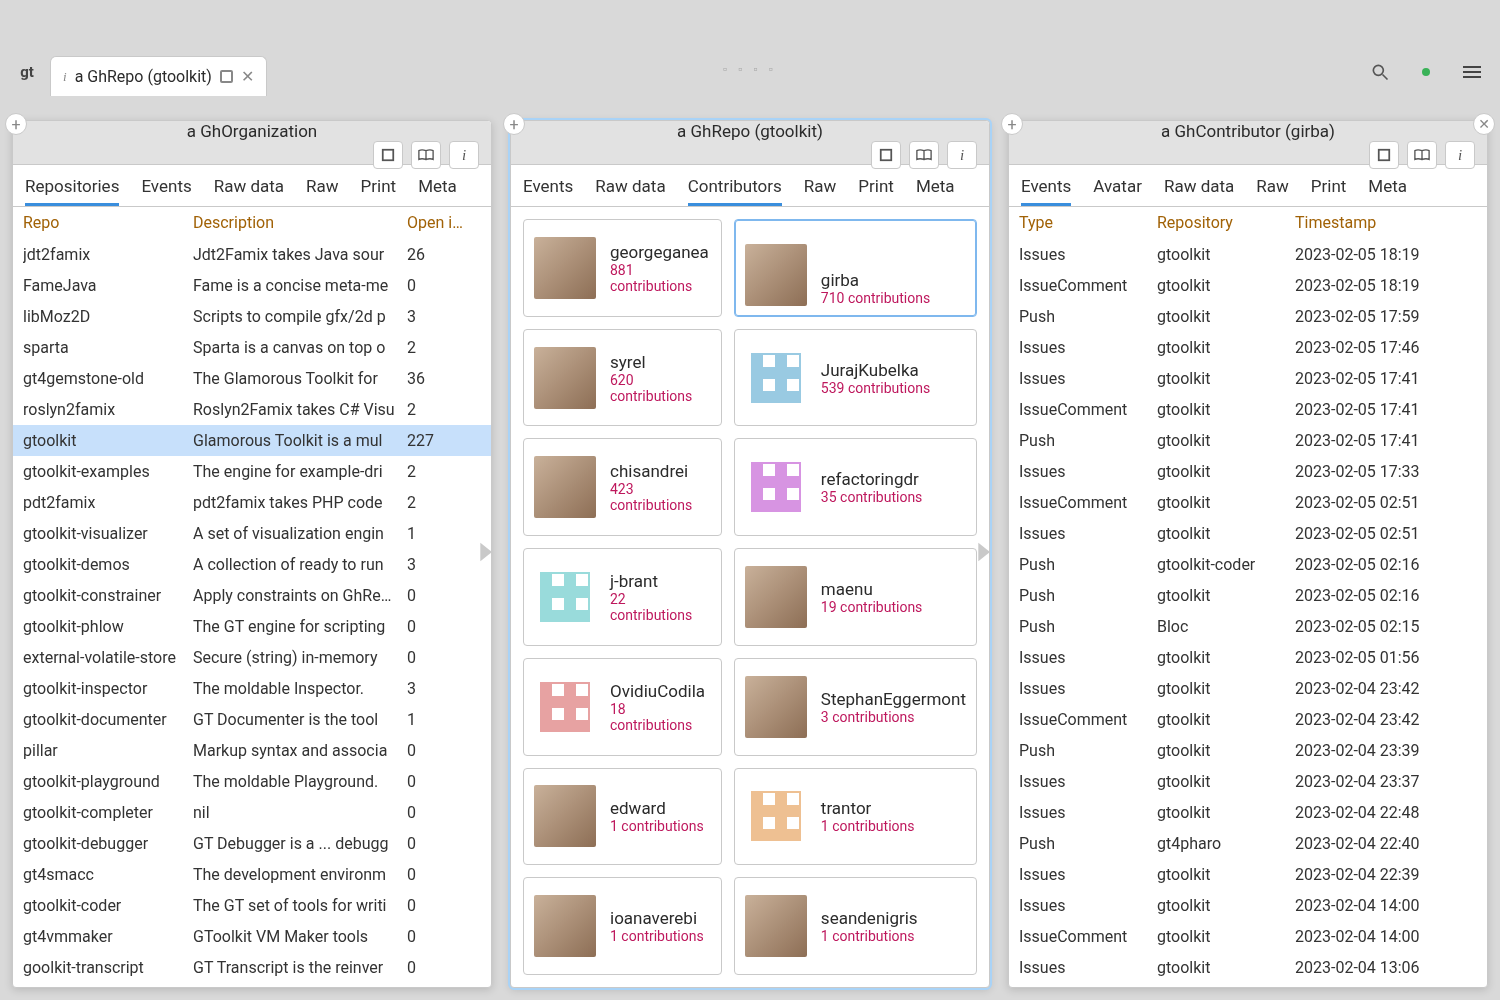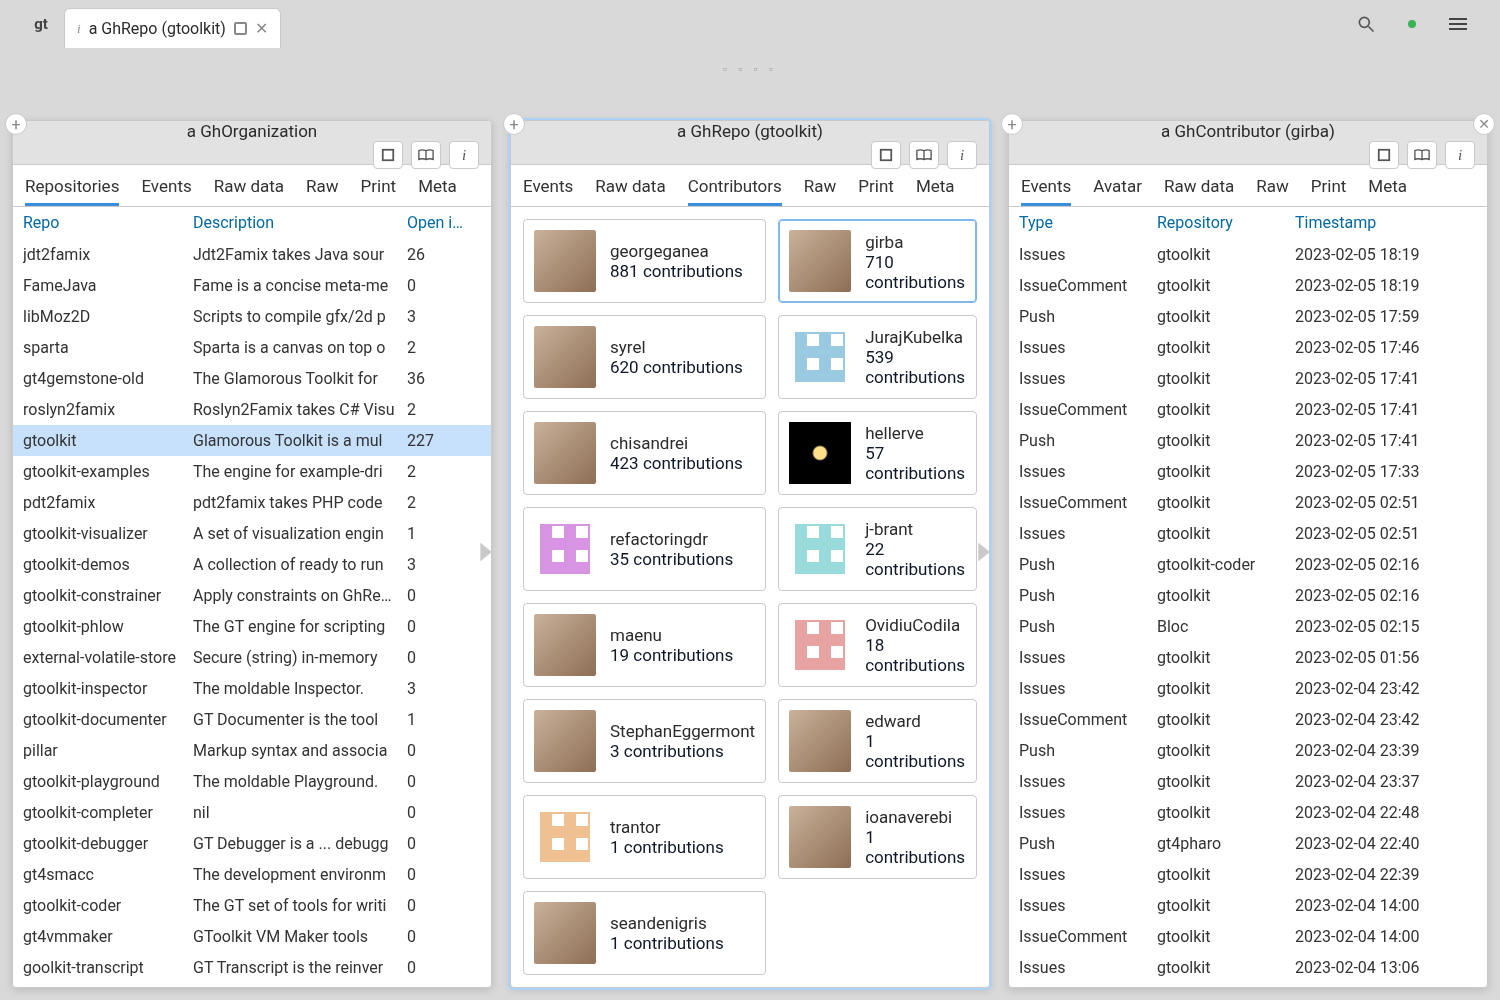--- a/index.html
+++ b/index.html
@@ -12,21 +12,21 @@
     --accent:#3a8edd;
     --row-sel:#c7e0fb;
     --row-sel-border:#9bc9f3;
     --shadow:0 2px 8px rgba(0,0,0,.15);
   }
   *{box-sizing:border-box;font-family:-apple-system,BlinkMacSystemFont,"Segoe UI",Roboto,Helvetica,Arial,sans-serif;}
   html,body{margin:0;height:100%;background:var(--bg);color:var(--text);font-size:16px;}
   body{width:1500px;height:1000px;overflow:hidden;}
 
   
-  .titlebar{height:48px;display:flex;align-items:center;padding:0 32px;}
+  .titlebar{height:48px;display:flex;align-items:center;padding:0 18px;margin-top:48px;}
   .logo{width:18px;height:18px;margin-right:14px;display:flex;align-items:center;justify-content:center;color:#444;font-weight:700;font-size:15px;}
   .tab{background:#fff;border:1px solid var(--panel-border);border-bottom:none;border-radius:6px 6px 0 0;display:flex;align-items:center;gap:8px;padding:8px 12px;height:40px;margin-top:8px;}
   .tab .i{color:#888;font-size:13px;font-style:italic;font-family:Georgia,serif;}
   .tab .label{font-size:16px;}
   .tab .sq{width:13px;height:13px;border:2px solid #888;border-radius:2px;}
   .tab .x{color:#888;font-size:16px;}
   .title-right{margin-left:auto;display:flex;gap:26px;align-items:center;color:#555;}
   .icon{width:20px;height:20px;display:flex;align-items:center;justify-content:center;}
   .dot-green{width:8px;height:8px;border-radius:50%;background:#39b257;}
   .hamb{display:flex;flex-direction:column;gap:3px;}
@@ -51,42 +51,42 @@
   .btn.i-italic{font-style:italic;font-family:Georgia,serif;font-size:15px;}
 
   .tabs{display:flex;gap:22px;padding:0 12px;height:42px;align-items:end;border-bottom:1px solid var(--panel-border);text-align:center;}
   .tabs .t{padding-bottom:10px;font-size:17px;color:#333;cursor:pointer;white-space:nowrap;}
   .tabs .t.active{border-bottom:3px solid var(--accent);padding-bottom:7px;}
 
   .body{flex:1;overflow:hidden;position:relative;}
 
   
   .thead,.trow{display:flex;padding:6px 10px;font-size:16px;}
-  .thead{color:#0369a1;border-bottom:1px solid transparent;}
+  .thead{color:#a16207;border-bottom:1px solid transparent;}
   .trow{color:#333;}
   .trow.sel{background:var(--row-sel);}
   .cell{white-space:nowrap;overflow:hidden;text-overflow:ellipsis;padding-right:10px;}
 
   
   .c1 .c-repo{flex:0 0 170px;}
   .c1 .c-desc{flex:1;}
   .c1 .c-open{flex:0 0 74px;text-align:left;}
 
   
   .c3 .c-type{flex:0 0 138px;}
   .c3 .c-repo{flex:0 0 138px;}
   .c3 .c-ts{flex:0 0 150px;}
 
   
   .grid{display:grid;grid-template-columns:1fr 1fr;gap:12px;padding:12px;overflow:auto;height:100%;}
   .card{border:1px solid var(--panel-border);border-radius:4px;display:flex;align-items:center;gap:14px;padding:10px;min-height:82px;}
   .card.sel{border-color:#7fb8ee;box-shadow:inset 0 0 0 1px #7fb8ee;align-items:flex-end;}
   .avatar{width:62px;height:62px;background:#ddd;flex:0 0 62px;display:flex;align-items:center;justify-content:center;}
   .card .name{font-size:17px;}
-  .card .sub{font-size:17px;color:#0f172a;}
+  .card .sub{font-size:14px;color:#be185d;}
 
   .chev{position:absolute;top:50%;transform:translateY(-50%);color:#c9c9c9;}
   .chev.right{right:-8px;}
   .chev svg{width:28px;height:28px;}
 
   
   .av-photo{background:linear-gradient(135deg,#c9b19a,#8d6e55);border-radius:2px;}
   .av-block{background:#fff;position:relative;}
   .av-block::before{content:"";position:absolute;inset:6px;background:repeating-linear-gradient(90deg,var(--c,#6fb5d6) 0 12px,transparent 12px 24px),repeating-linear-gradient(0deg,var(--c,#6fb5d6) 0 12px,transparent 12px 24px);opacity:.7;}
   .av-dark{background:radial-gradient(circle at 50% 50%,#ffdf8a 0 14%,#000 18%);}
@@ -349,27 +349,20 @@
               </div>
             </div>
             <div class="card">
               <div class="avatar av-photo"></div>
               <div>
                 <div class="name">chisandrei</div>
                 <div class="sub">423 contributions</div>
               </div>
             </div>
             <div class="card">
-              <div class="avatar av-dark"></div>
-              <div>
-                <div class="name">hellerve</div>
-                <div class="sub">57 contributions</div>
-              </div>
-            </div>
-            <div class="card">
               <div class="avatar av-block" style="--c: #c768d6;"></div>
               <div>
                 <div class="name">refactoringdr</div>
                 <div class="sub">35 contributions</div>
               </div>
             </div>
             <div class="card">
               <div class="avatar av-block" style="--c: #6fcccc;"></div>
               <div>
                 <div class="name">j-brant</div>

